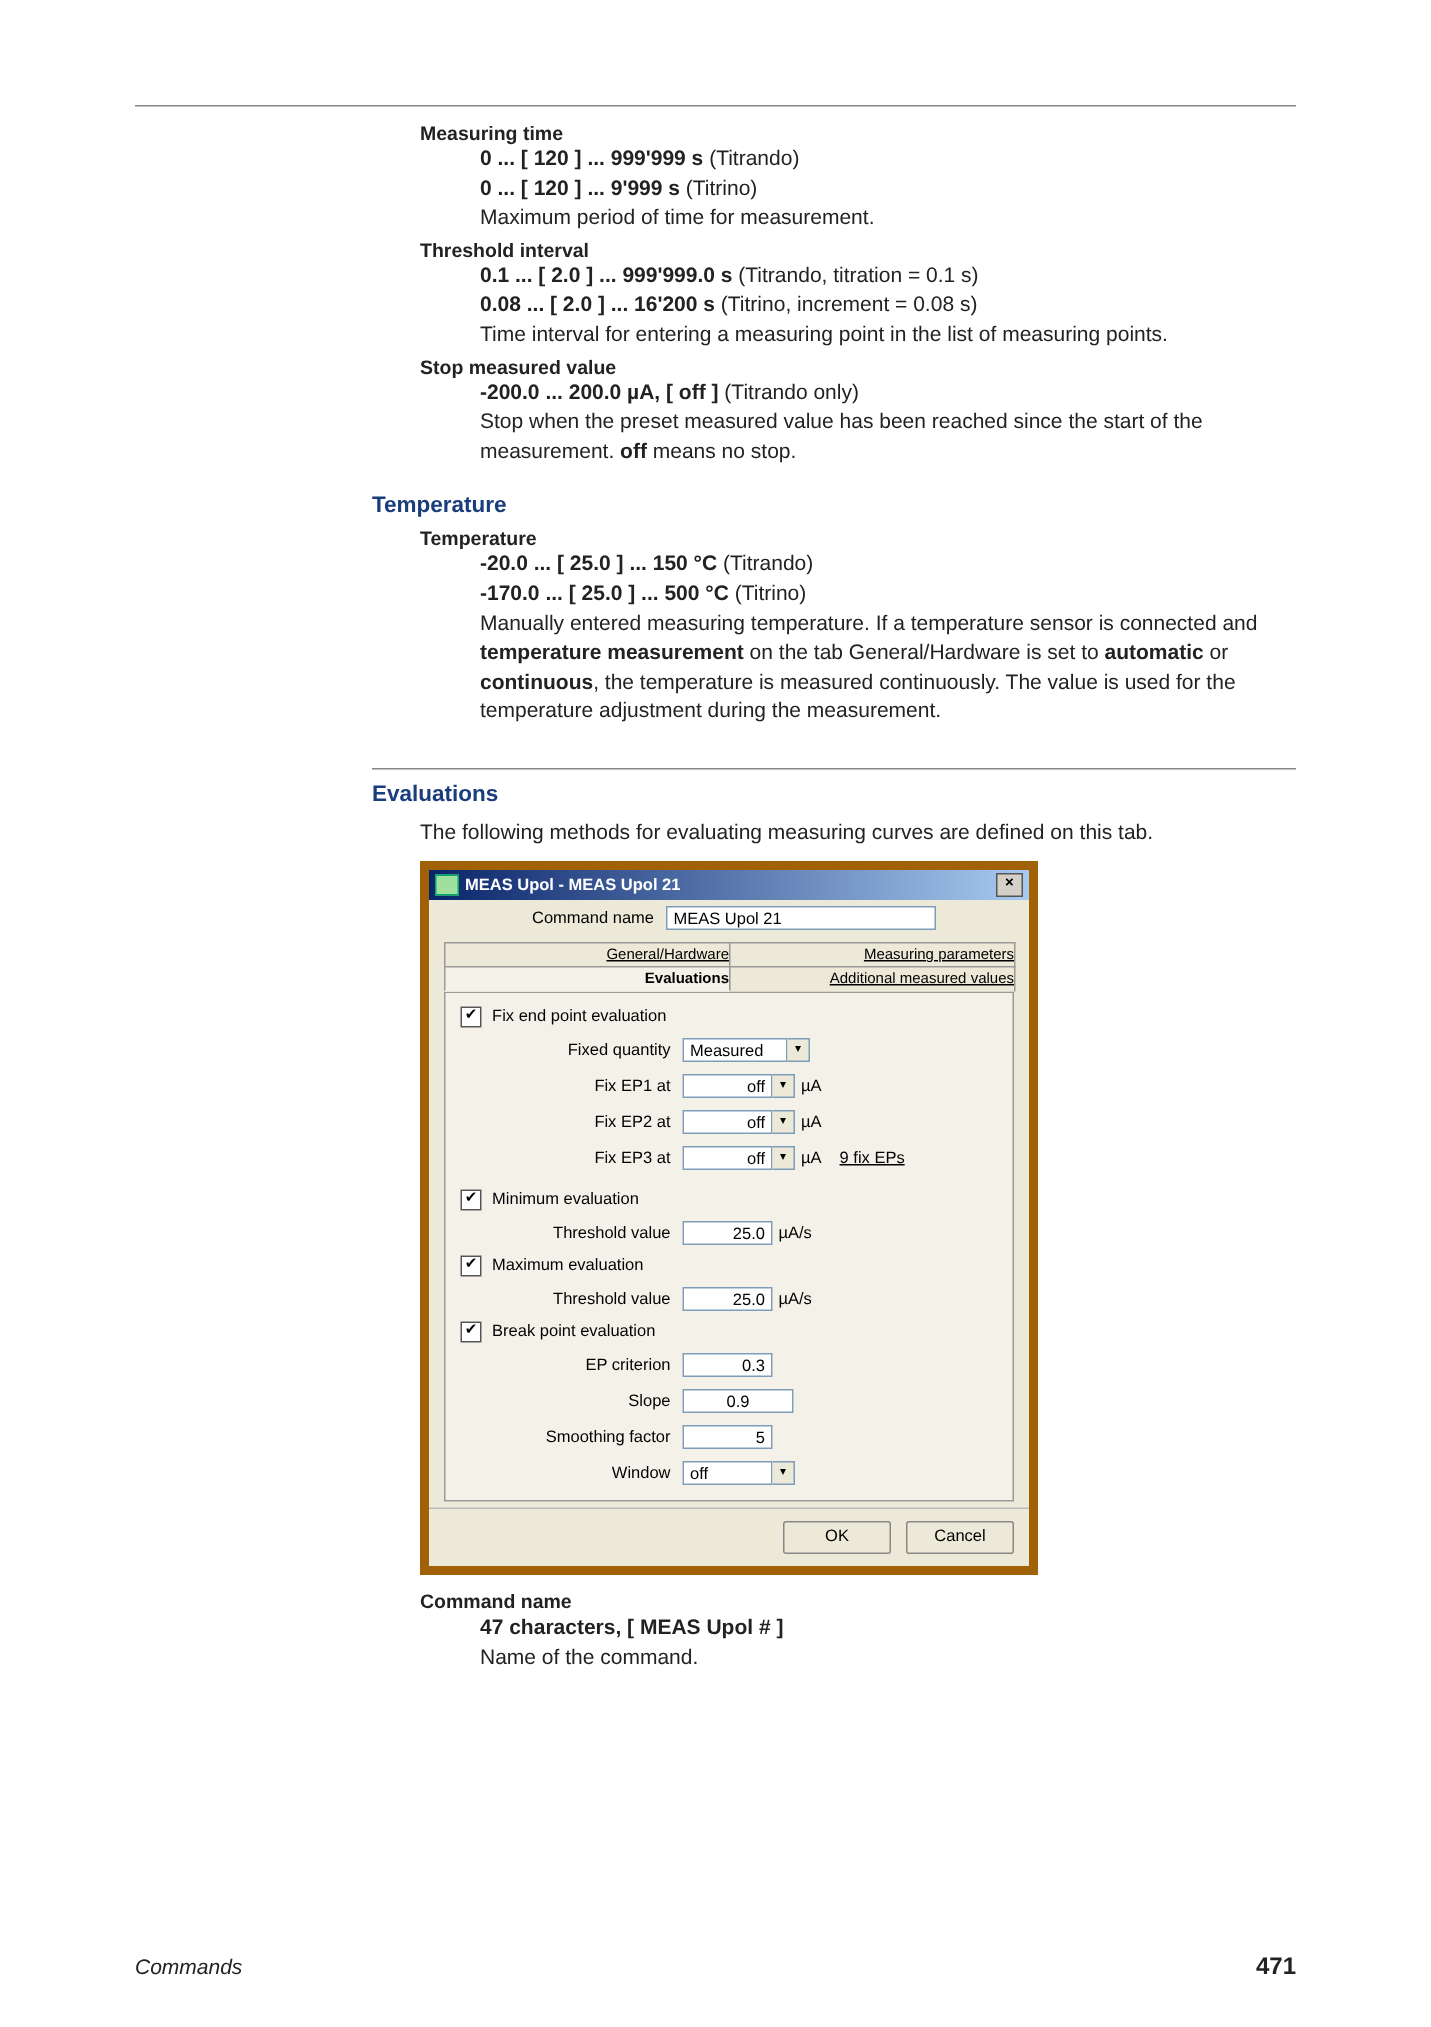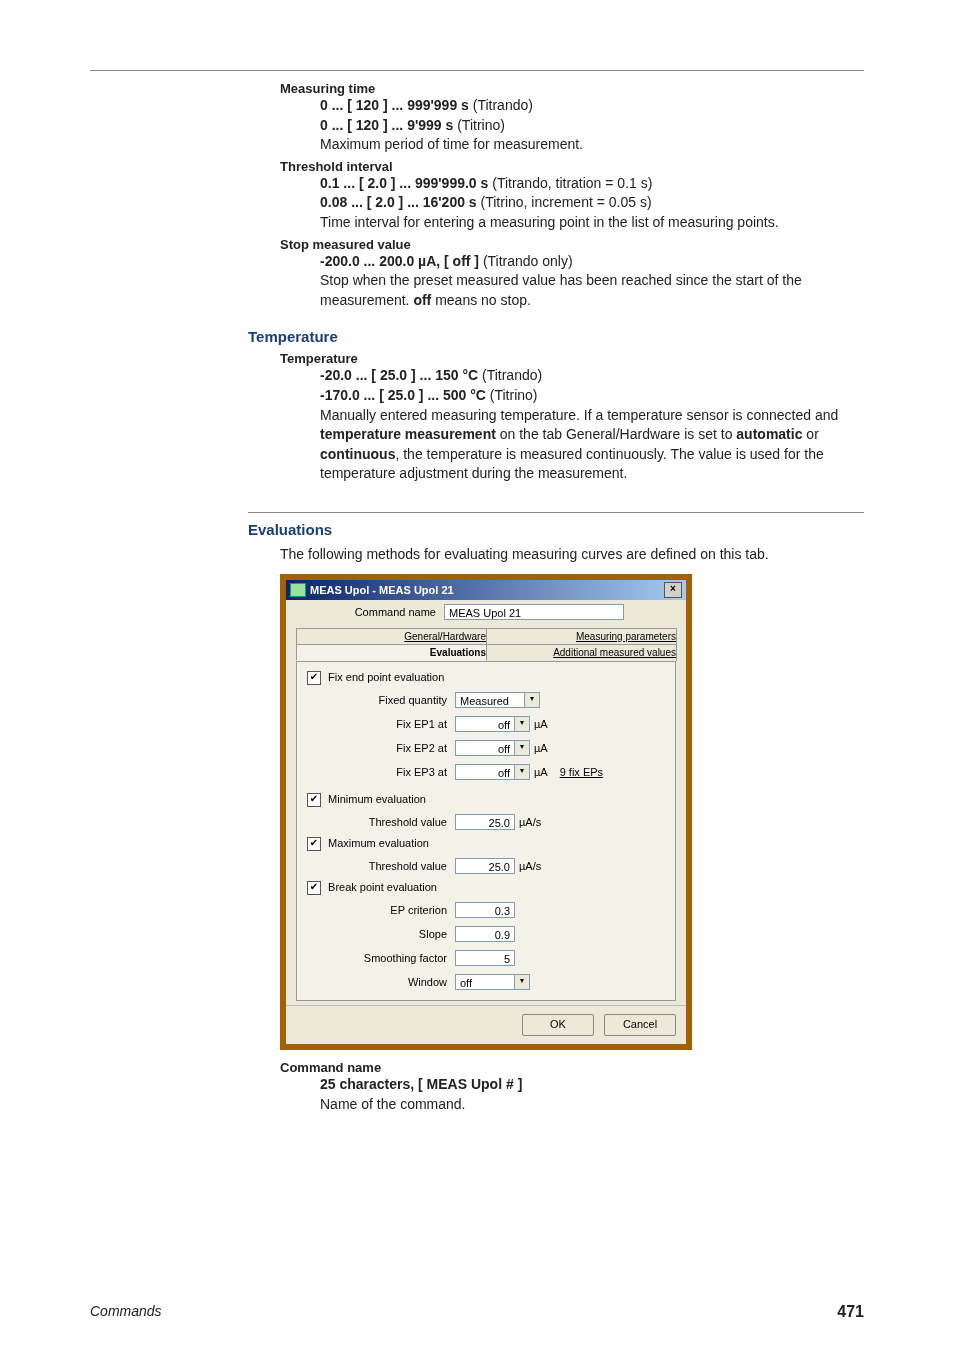--- a/index.html
+++ b/index.html
@@ -237,21 +237,21 @@
     <div class="param-name">Measuring time</div>
     <div class="param-body">
       <div><span class="b">0 ... [ 120 ] ... 999'999 s</span><span> (Titrando)</span></div>
       <div><span class="b">0 ... [ 120 ] ... 9'999 s</span><span> (Titrino)</span></div>
       <div>Maximum period of time for measurement.</div>
     </div>
 
     <div class="param-name">Threshold interval</div>
     <div class="param-body">
       <div><span class="b">0.1 ... [ 2.0 ] ... 999'999.0 s</span><span> (Titrando, titration = 0.1 s)</span></div>
-      <div><span class="b">0.08 ... [ 2.0 ] ... 16'200 s</span><span> (Titrino, increment = 0.05 s)</span></div>
+      <div><span class="b">0.08 ... [ 2.0 ] ... 16'200 s</span><span> (Titrino, increment = 0.08 s)</span></div>
       <div>Time interval for entering a measuring point in the list of measuring points.</div>
     </div>
 
     <div class="param-name">Stop measured value</div>
     <div class="param-body">
       <div><span class="b">-200.0 ... 200.0 µA, [ off ]</span><span> (Titrando only)</span></div>
       <div>
         <span>Stop when the preset measured value has been reached since the start of the measurement. </span><span class="b">off</span><span> means no stop.</span>
       </div>
     </div>
@@ -346,42 +346,42 @@
         <div class="chkrow">
           <span class="chk">✔</span>
           <span>Break point evaluation</span>
         </div>
         <div class="dlg-row">
           <span class="dlg-label">EP criterion</span>
           <span class="dlg-input right" style="width:60px;">0.3</span>
         </div>
         <div class="dlg-row">
           <span class="dlg-label">Slope</span>
-          <span class="dlg-input right" style="width:60px;">0.9</span>
+          <span class="dlg-input right" style="width:74px;text-align:center;">0.9</span>
         </div>
         <div class="dlg-row">
           <span class="dlg-label">Smoothing factor</span>
           <span class="dlg-input right" style="width:60px;">5</span>
         </div>
         <div class="dlg-row">
           <span class="dlg-label">Window</span>
           <span class="dlg-input" style="width:60px;">off</span>
             <span class="dlg-dd">▾</span>
         </div>
       </div>
 
       <div class="dlg-footer">
         <div class="dlg-btn">OK</div>
         <div class="dlg-btn">Cancel</div>
       </div>
     </div>
 
     <div class="param-name">Command name</div>
     <div class="param-body">
-      <div><span class="b">25 characters, [ MEAS Upol # ]</span></div>
+      <div><span class="b">47 characters, [ MEAS Upol # ]</span></div>
       <div>Name of the command.</div>
     </div>
   </div>
 
   <div class="footer">
     <span class="footer-left">Commands</span>
     <span class="footer-right">471</span>
   </div>
 </div>
 

